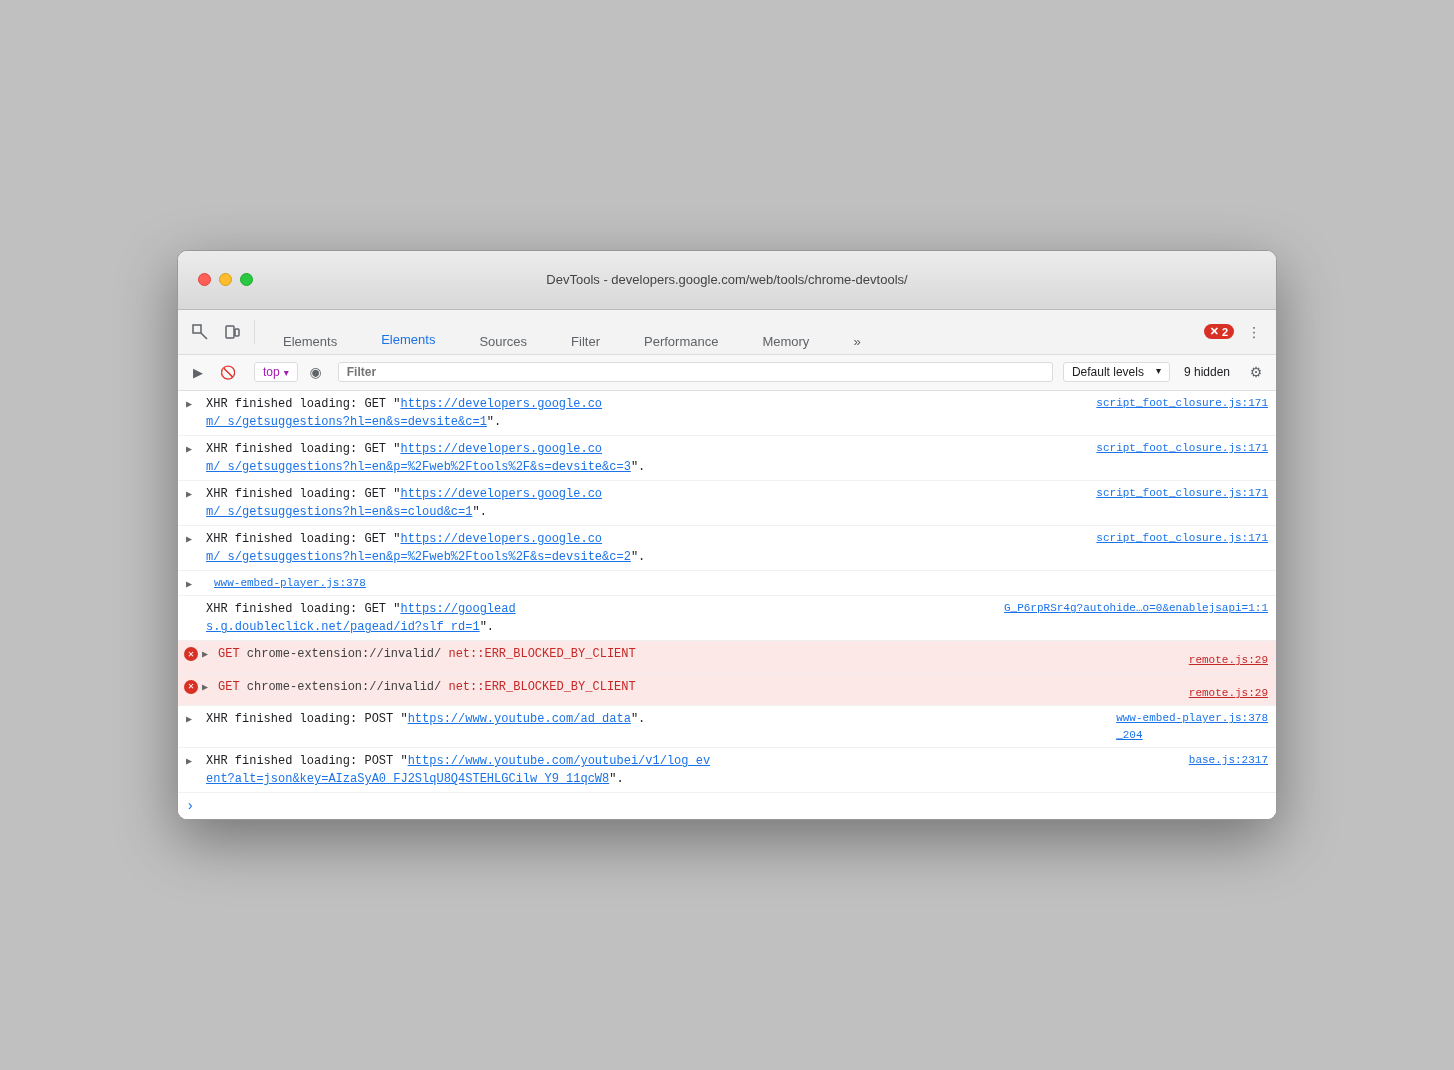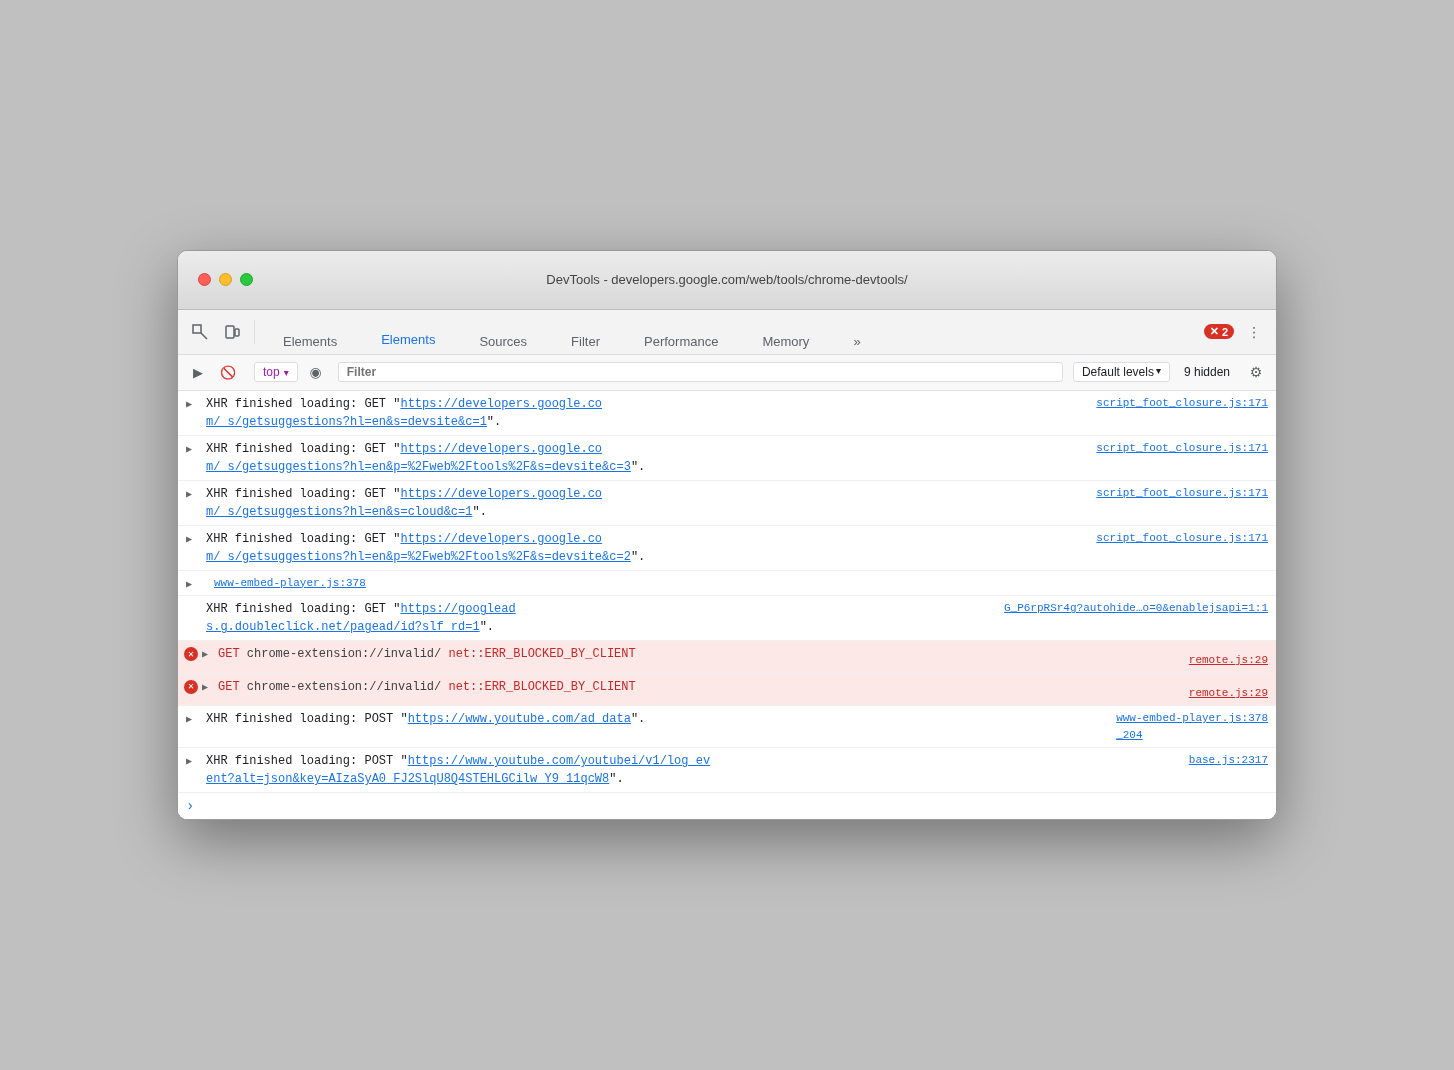--- a/index.html
+++ b/index.html
@@ -183,21 +183,21 @@
       display: flex;
       align-items: center;
       background: white;
       border: 1px solid #dadce0;
       border-radius: 3px;
       padding: 2px 8px;
       margin: 0 4px;
     }
     .levels-btn {
       display: flex;
-      gap: 2px;
+      gap: 12px;
       background: white;
       border: 1px solid #dadce0;
       border-radius: 3px;
       padding: 2px 8px;
       font-size: 12px;
       color: #202124;
       cursor: pointer;
       white-space: nowrap;
     }
     .hidden-count {

